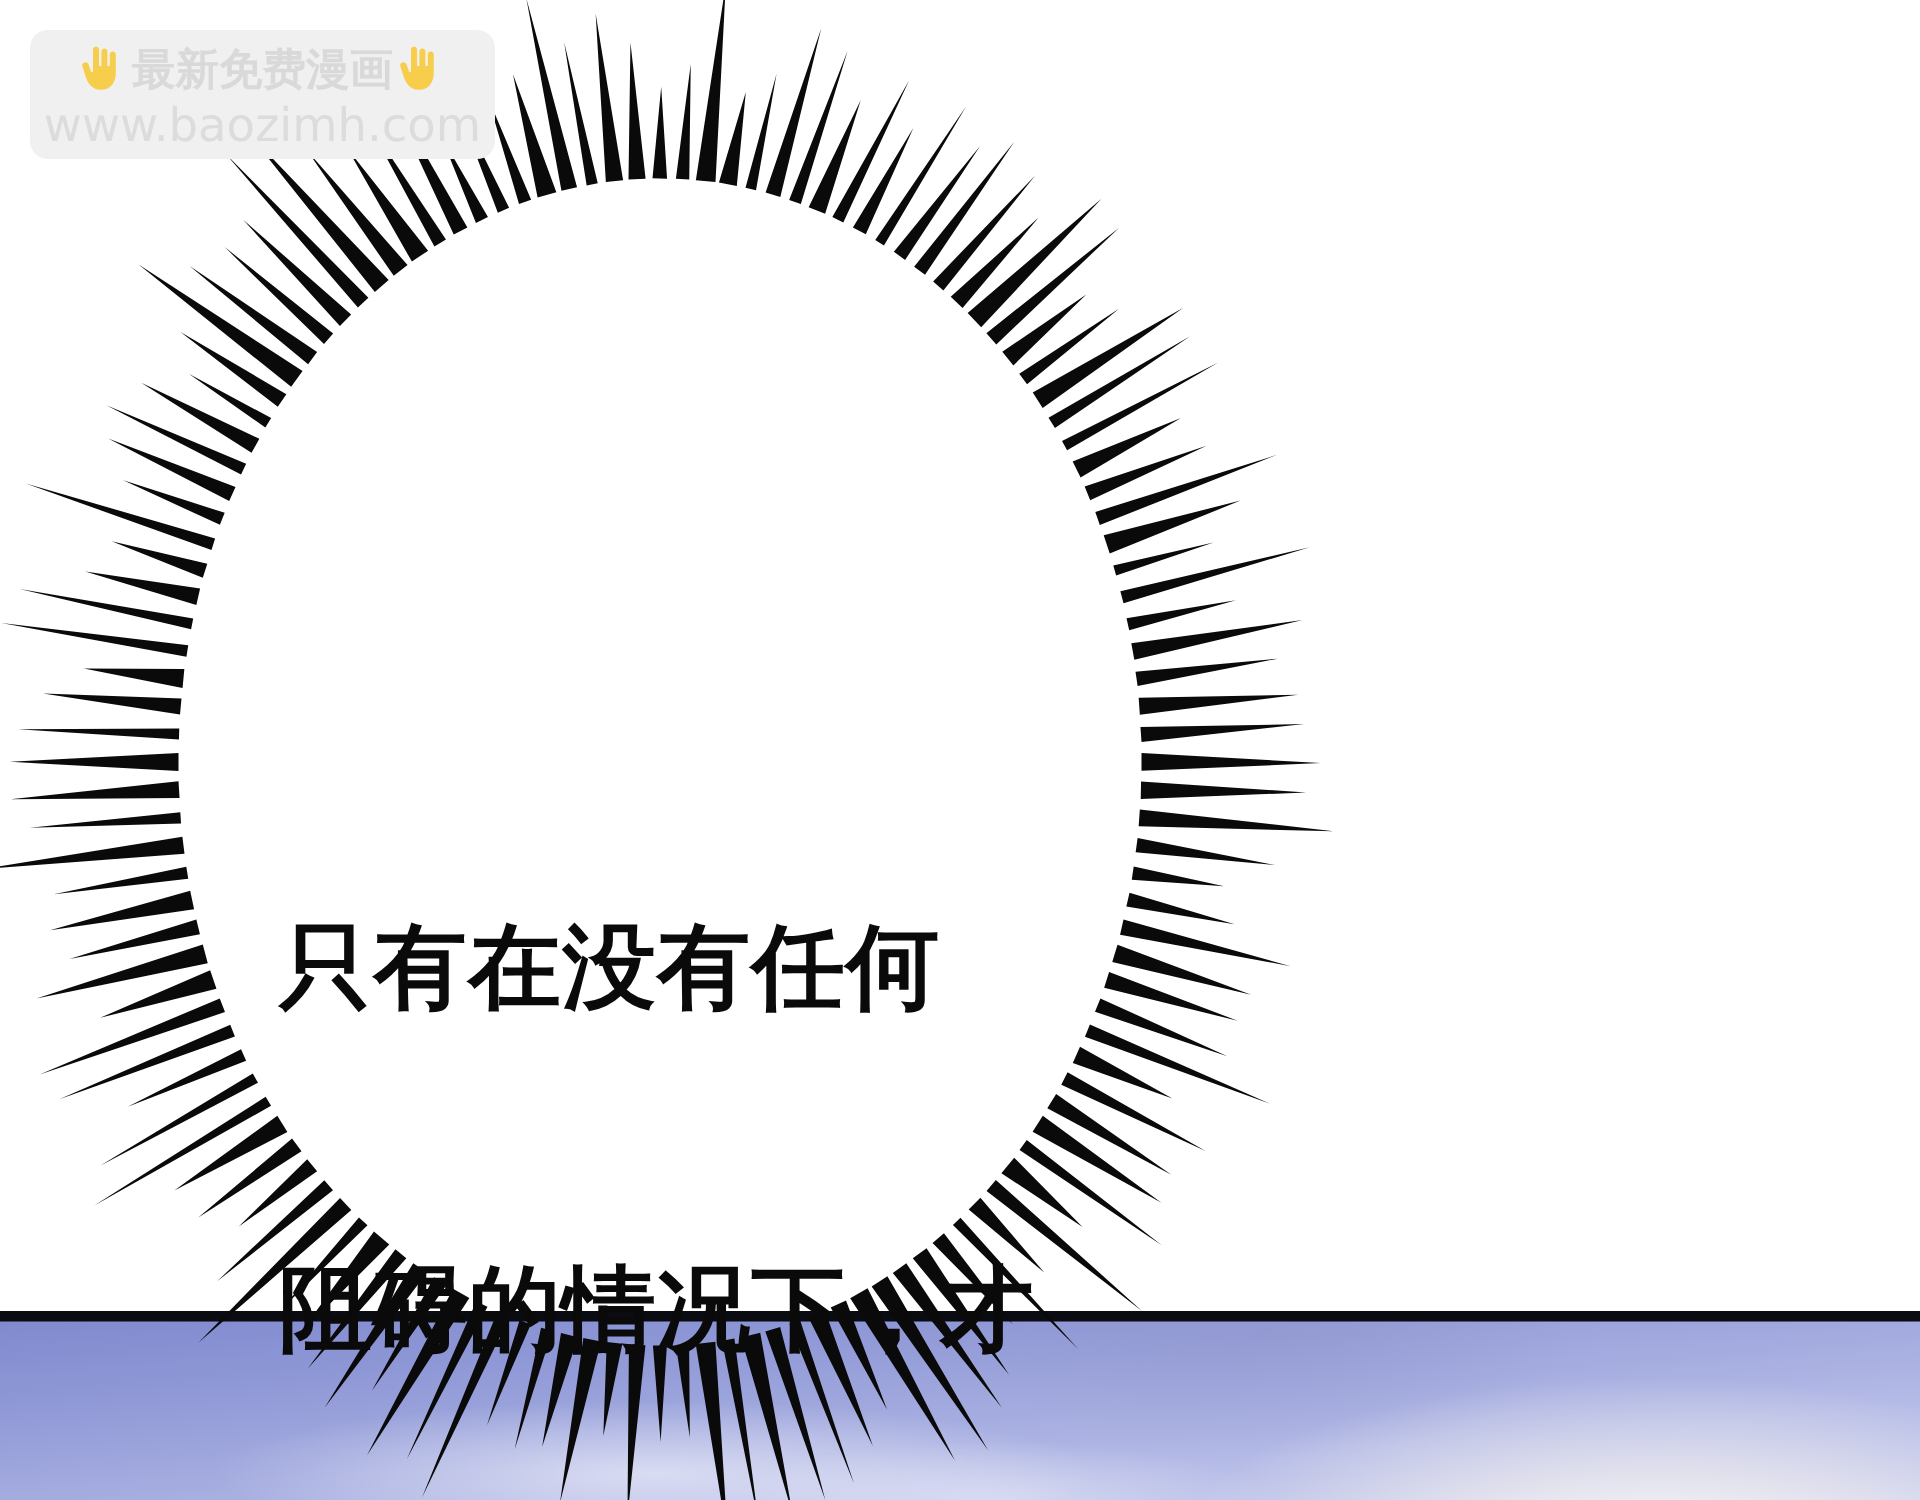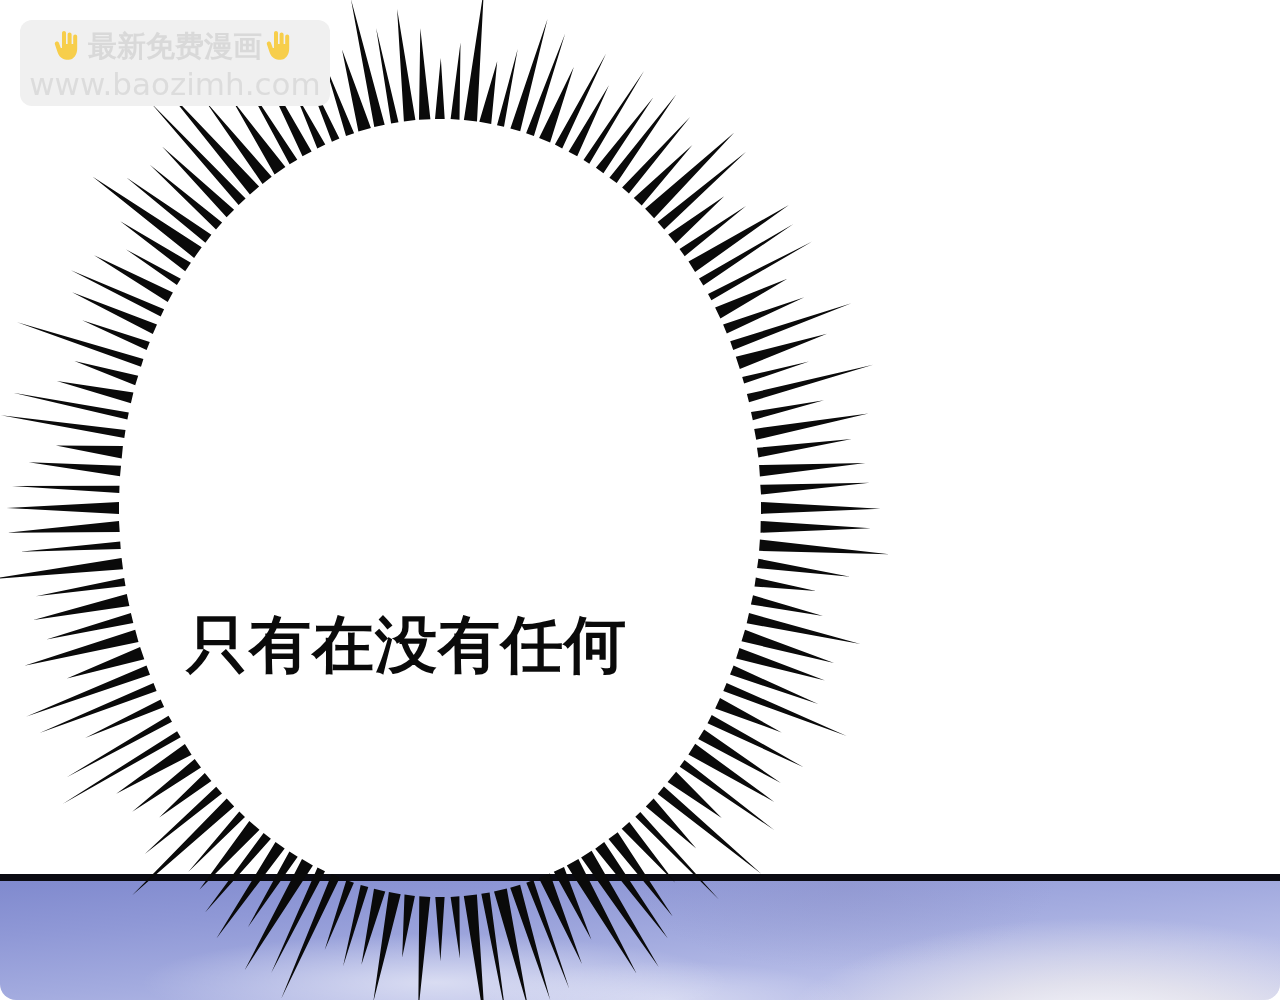--- a/index.html
+++ b/index.html
@@ -7,21 +7,20 @@
     padding: 0;
     background: #ffffff;
   }
   #page {
     position: relative;
     width: 1280px;
     height: 1000px;
     overflow: hidden;
     background: #ffffff;
     font-family: "DejaVu Sans", "Liberation Sans", sans-serif;
-    border-radius: 16px;
   }
 
   
   #sky-panel {
     position: absolute;
     left: 0;
     top: 874px;
     width: 1280px;
     height: 126px;
     overflow: hidden;
@@ -145,20 +144,21 @@
   </div>
 
   <svg id="sunburst" viewBox="0 0 1280 1000">
     <g id="spike-group" fill="#0a0a0a">
         <path d="M444.7 119.1L440.8 57.9L435.0 118.9Z M459.5 119.7L460.5 42.6L450.6 119.1Z M477.0 121.4L483.9 -11.0L463.9 120.1Z M491.2 124.0L497.2 61.3L479.3 121.7Z M504.0 126.8L517.7 49.1L497.0 125.2Z M520.2 131.3L547.5 18.9L510.4 128.4Z M533.9 136.0L565.1 33.8L526.1 133.3Z M550.1 142.5L573.8 66.9L539.1 138.1Z M562.2 148.4L606.1 53.5L554.9 144.6Z M577.2 156.2L608.9 85.3L568.6 151.7Z M589.3 163.7L644.0 71.0L583.5 160.0Z M603.4 173.3L653.4 97.3L595.9 167.8Z M616.7 183.1L676.2 94.5L609.4 177.8Z M628.9 193.6L690.1 117.0L622.1 187.6Z M641.7 205.4L692.4 145.0L633.8 197.9Z M654.1 218.2L734.3 132.5L645.1 208.7Z M664.2 229.6L746.1 151.8L657.6 222.1Z M675.6 243.6L724.2 196.3L668.2 234.5Z M684.7 256.2L746.0 205.9L679.5 249.1Z M695.1 272.0L788.9 205.1L688.5 261.6Z M703.3 285.4L793.4 224.1L699.0 278.5Z M711.4 300.2L812.2 241.6L708.0 294.0Z M720.4 318.4L787.3 278.7L715.1 307.6Z M726.8 333.5L804.4 297.2L723.1 324.4Z M733.2 350.0L851.4 303.2L730.2 341.3Z M739.8 369.0L827.0 333.7L735.8 356.8Z M744.1 383.6L809.0 361.6L742.2 377.0Z M749.0 402.2L873.1 364.8L746.9 394.1Z M752.8 420.2L823.9 400.2L751.0 412.1Z M756.2 439.8L868.4 413.4L754.2 428.9Z M758.4 457.4L851.8 439.1L757.0 447.8Z M759.9 476.5L865.4 463.1L759.1 465.1Z M761.0 494.6L869.5 482.7L760.3 484.7Z M761.0 513.9L880.4 508.7L761.0 502.0Z M760.5 532.7L870.7 528.3L760.7 521.0Z M759.1 550.8L889.2 554.2L759.9 539.6Z M757.1 568.1L850.2 576.7L758.4 558.7Z M754.5 586.5L816.0 590.9L755.8 577.6Z M750.9 604.4L823.0 616.1L753.0 595.2Z M746.7 623.2L860.4 644.1L749.0 613.0Z M741.5 641.3L834.1 663.1L745.0 629.8Z M736.1 658.5L825.1 680.5L739.4 648.0Z M730.0 674.5L818.2 704.1L733.6 665.6Z M723.3 691.1L846.7 735.9L726.6 683.0Z M715.2 708.6L781.6 732.4L720.0 697.9Z M707.5 723.2L803.7 767.3L711.7 714.9Z M698.2 738.9L780.9 783.1L704.1 729.4Z M688.4 754.5L774.3 801.9L695.2 743.8Z M679.7 766.7L774.5 830.2L684.5 760.0Z M667.6 782.1L721.7 818.0L676.1 771.8Z M657.7 794.0L761.5 874.1L663.9 786.6Z M645.8 806.4L696.2 848.4L653.6 798.5Z M635.3 816.7L718.9 899.5L640.3 811.9Z M621.7 828.7L675.2 882.8L629.3 822.1Z M608.5 838.9L672.7 916.5L617.7 832.2Z M595.2 848.7L667.9 938.5L604.2 842.1Z M581.1 857.6L658.7 966.9L591.6 850.8Z M566.8 865.5L636.6 973.7L578.4 858.9Z M553.8 871.7L591.4 939.8L564.0 867.0Z M538.9 878.2L581.9 964.0L549.9 873.5Z M526.3 882.7L569.3 989.0L533.4 880.1Z M510.2 887.7L550.2 1000.1L520.1 884.7Z M494.0 891.6L528.5 1010.0L506.8 888.5Z M481.3 893.8L505.8 1015.4L489.6 892.4Z M463.8 896.0L485.4 1028.7L476.9 894.5Z M450.6 896.9L459.9 958.4L459.4 896.2Z M435.3 897.0L440.4 961.3L444.6 897.0Z M419.3 896.3L418.3 1011.2L430.3 896.9Z M404.5 894.6L402.2 957.4L414.9 895.9Z M388.9 892.0L373.3 1001.9L400.7 894.3Z M374.0 888.7L361.4 964.7L385.3 891.5Z M360.7 885.1L343.1 966.3L368.3 887.1Z M346.4 880.1L324.7 950.1L353.9 882.8Z M331.7 874.1L281.2 998.7L339.8 877.7Z M317.5 867.6L271.2 972.9L325.0 871.2Z M302.0 859.1L244.6 970.3L312.9 865.4Z M289.4 851.5L247.9 927.2L297.7 856.7Z M275.5 842.1L216.4 938.5L284.7 848.4Z M263.6 832.9L205.1 912.5L270.9 838.8Z M249.3 821.0L199.5 889.6L259.5 829.7Z M239.3 811.6L188.2 872.1L245.0 816.9Z M226.7 798.6L132.2 895.2L234.2 806.6Z M216.2 786.8L144.8 854.1L222.0 793.5Z M204.8 772.9L159.2 817.6L211.4 780.9Z M194.7 759.0L132.2 811.7L201.0 767.5Z M184.9 743.9L116.2 793.7L191.6 754.7Z M177.1 731.2L62.6 803.9L180.7 737.2Z M168.5 715.7L66.7 777.2L172.0 721.8Z M160.7 699.5L85.1 737.9L164.1 707.1Z M153.5 683.1L39.5 732.9L156.6 691.0Z M146.5 665.6L26.4 716.4L150.0 674.7Z M140.1 646.9L66.8 678.5L144.3 659.2Z M135.2 629.7L24.3 665.7L138.5 642.1Z M130.9 613.0L46.3 639.4L133.3 622.9Z M126.8 593.9L33.3 620.1L129.4 606.1Z M124.2 577.9L35.9 596.2L125.5 585.9Z M121.6 557.9L-13.4 579.6L123.0 569.2Z M120.2 541.5L19.9 551.8L120.7 549.0Z M119.0 520.9L6.9 532.8L119.7 532.0Z M119.0 502.0L6.6 507.9L119.0 514.0Z M119.5 485.7L12.0 486.1L119.3 493.0Z M121.0 465.7L28.7 462.3L120.0 476.3Z M122.9 446.0L55.9 445.6L121.7 458.6Z M125.5 430.1L0.9 415.3L124.3 437.9Z M128.8 412.4L13.1 392.7L127.4 419.5Z M133.4 392.4L56.8 381.0L130.9 403.3Z M138.2 375.8L74.4 360.9L135.2 385.2Z M143.4 359.0L17.2 322.3L141.0 366.7Z M149.8 341.9L82.2 320.2L146.6 349.9Z M157.0 324.6L72.1 292.3L152.8 334.0Z M164.1 309.2L70.9 270.2L160.7 316.4Z M172.9 292.5L94.1 255.2L167.7 301.9Z M180.8 278.7L126.1 249.4L176.9 285.0Z M190.9 262.8L120.3 221.3L185.2 271.2Z M201.7 247.3L92.4 176.4L194.1 257.9Z M211.4 234.7L126.4 177.4L205.4 242.8Z M222.1 222.4L149.8 164.7L216.0 229.4Z M234.1 209.7L162.1 146.5L226.6 217.3Z M245.6 198.5L150.7 102.8L238.6 205.0Z M259.1 186.6L165.4 88.6L249.9 194.6Z M271.7 176.7L205.1 100.8L262.5 183.9Z M285.4 167.1L231.8 99.3L274.6 174.4Z M297.3 159.7L243.4 78.6L289.6 164.3Z M311.6 151.6L252.6 49.2L302.5 156.3Z M325.3 144.6L294.1 90.8L317.3 148.6Z M339.4 138.5L302.4 63.9L331.9 141.8Z M354.1 133.2L324.8 63.8L346.0 136.0Z M370.9 128.1L342.0 49.5L358.4 131.6Z M384.7 124.8L350.9 -1.1L374.3 127.1Z M398.5 122.2L376.1 28.1L391.1 123.6Z M415.4 120.1L397.1 9.1L403.9 121.4Z M430.4 119.2L420.3 28.3L419.0 119.7Z"></path>
       </g>
   </svg>
 
   <div id="speech-text">
     <span class="line">只有在没有任何</span>
+    <span class="line">阻碍的情况下，才</span>
     
   </div>
 
   <div id="watermark">
     <div id="watermark-row">
       <svg class="hand-icon" viewBox="0 0 30 32">
         <path d="M8 2c0-1.1 0.9-2 2-2s2 0.9 2 2v11h1.6V3.4c0-1.1 0.9-2 2-2s2 0.9 2 2V13h1.6V5.4c0-1.1 0.9-2 2-2s2 0.9 2 2V17.5c0 6.2-3.6 11.3-8.6 11.3h-2C8.2 28.8 4.6 25 3.4 20.8L0.9 13.3c-0.4-1.2 0.3-2.4 1.5-2.7 1.1-0.3 2.2 0.3 2.6 1.4L6.8 17H8V2z" fill="#f7ce4b"></path>
       </svg>
       <span id="watermark-cn">最新免费漫画</span>
       <svg class="hand-icon" viewBox="0 0 30 32">

